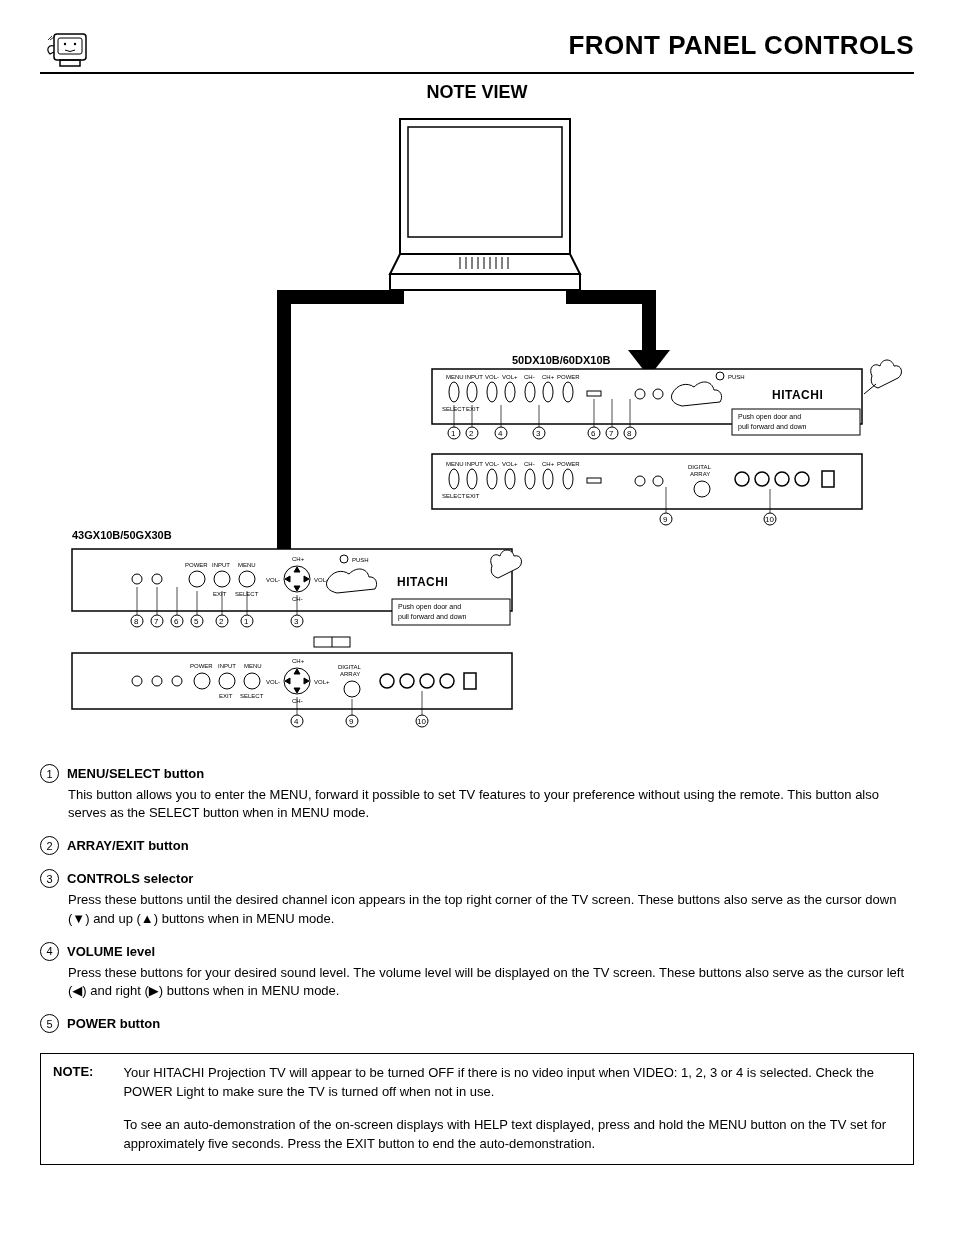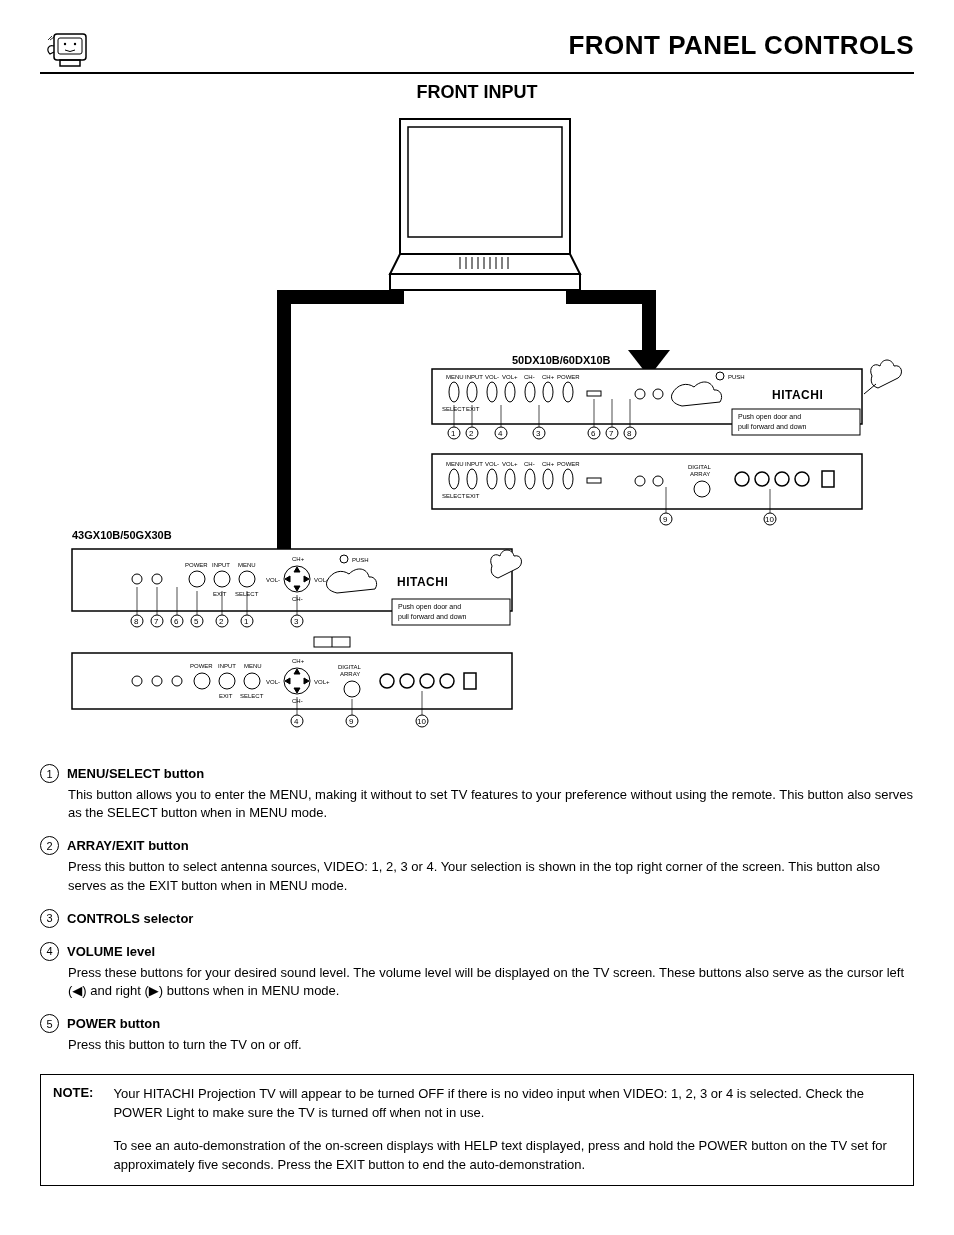--- a/index.html
+++ b/index.html
@@ -62,21 +62,21 @@
     margin-top: 3px;
     line-height: 1.4;
   }
   .note-box {
     border: 1px solid #000;
     padding: 10px 12px;
     margin-top: 20px;
   }
   .note-row {
     display: flex;
-    gap: 20px;
+    gap: 30px;
     justify-content: space-between;
   }
   .note-label { font-weight: bold; flex: 0 0 auto; }
   .note-text { line-height: 1.45; }
   .note-gap { height: 14px; }
   
   .sm { font-size:6px; font-family:Arial; }
   .sm2 { font-size:7px; font-family:Arial; }
   .lbl { font-size:11px; font-weight:bold; font-family:Arial; }
   .brand { font-size:12px; font-weight:bold; font-family:Arial; letter-spacing:0.5px; }
@@ -93,21 +93,21 @@
         <circle cx="35" cy="14" r="1.2" fill="#000"></circle>
       <path d="M25 20 Q30 23 35 20" fill="none" stroke="#000" stroke-width="1"></path>
       <rect x="20" y="30" width="20" height="6" fill="none" stroke="#000" stroke-width="1.5"></rect>
       <path d="M14 16 C8 14 6 20 10 24 L14 22" fill="none" stroke="#000" stroke-width="1.2"></path>
       <path d="M8 10 L12 6 M10 10 L14 7" stroke="#000" stroke-width="0.8"></path>
     </svg>
   </span>
   <span class="page-title">FRONT PANEL CONTROLS</span>
 </div>
 
-<div class="front-view-title">FRONT INPUT</div>
+<div class="front-view-title">NOTE VIEW</div>
 
 <div class="diagram">
 <svg width="850" height="640" viewBox="0 0 850 640">
 
   <g>
     <rect x="348" y="10" width="170" height="135" fill="#fff" stroke="#000" stroke-width="2"></rect>
     <rect x="356" y="18" width="154" height="110" fill="#fff" stroke="#000" stroke-width="1.5"></rect>
     <polygon points="348,145 518,145 528,165 338,165" fill="#fff" stroke="#000" stroke-width="2"></polygon>
     <rect x="338" y="165" width="190" height="16" fill="#fff" stroke="#000" stroke-width="2"></rect>
 
@@ -372,57 +372,56 @@
   </g>
 </svg>
 </div>
 
 <div>
   <div class="item">
     <div class="item-head">
       <span class="circle-num">1</span>
       <span>MENU/SELECT button</span>
     </div>
-    <div class="item-body">This button allows you to enter the MENU, making it without to set TV features to your preference without using the remote.  This button also serves as the SELECT button when in MENU mode.</div>
+    <div class="item-body">This button allows you to enter the MENU, forward it possible to set TV features to your preference without using the remote.  This button also serves as the SELECT button when in MENU mode.</div>
   </div>
 
   <div class="item">
     <div class="item-head">
       <span class="circle-num">2</span>
       <span>ARRAY/EXIT button</span>
     </div>
-    <div class="item-body">Press this button to select antenna sources, VIDEO: 1, 2, 3 or 4.  Your selection is shown in the top right corner of the screen.  This button also serves as the EXIT button when in MENU mode.</div>
   </div>
 
   <div class="item">
     <div class="item-head">
       <span class="circle-num">3</span>
       <span>CONTROLS selector</span>
     </div>
+    <div class="item-body">Press these buttons until the desired channel icon appears in the top right corner of the TV screen.  These buttons also serve as the cursor down (▼) and up (▲) buttons when in MENU mode.</div>
   </div>
 
   <div class="item">
     <div class="item-head">
       <span class="circle-num">4</span>
       <span>VOLUME level</span>
     </div>
     <div class="item-body">Press these buttons for your desired sound level.  The volume level will be displayed on the TV screen.  These buttons also serve as the cursor left (◀) and right (▶) buttons when in MENU mode.</div>
   </div>
 
   <div class="item">
     <div class="item-head">
       <span class="circle-num">5</span>
       <span>POWER button</span>
     </div>
-    <div class="item-body">Press this button to turn the TV on or off.</div>
   </div>
 </div>
 
 <div class="note-box">
   <div class="note-row">
     <div class="note-label">NOTE:</div>
     <div class="note-text">
       <div>Your HITACHI Projection TV will appear to be turned OFF if there is no video input when VIDEO: 1, 2, 3 or 4 is selected.  Check the POWER Light to make sure the TV is turned off when not in use.</div>
       <div class="note-gap"></div>
-      <div>To see an auto-demonstration of the on-screen displays with HELP text displayed, press and hold the POWER button on the TV set for approximately five seconds.  Press the EXIT button to end the auto-demonstration.</div>
+      <div>To see an auto-demonstration of the on-screen displays with HELP text displayed, press and hold the MENU button on the TV set for approximately five seconds.  Press the EXIT button to end the auto-demonstration.</div>
     </div>
   </div>
 </div>
 
 </body></html>

